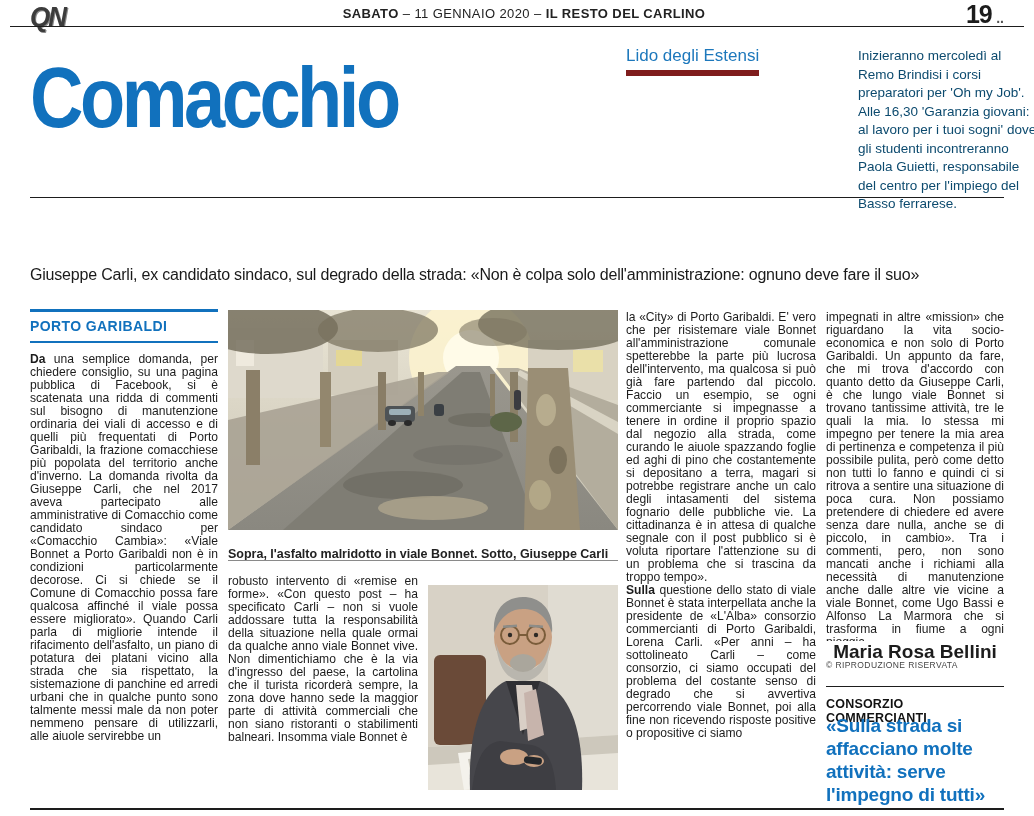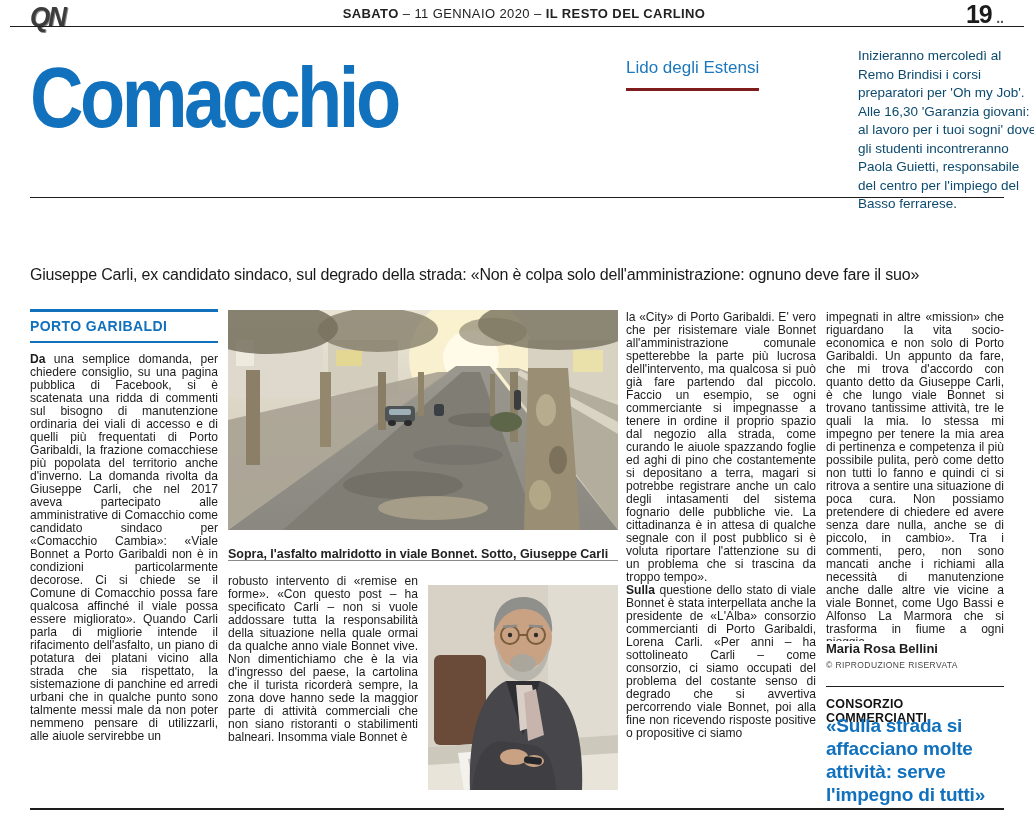--- a/index.html
+++ b/index.html
@@ -17,21 +17,21 @@
   .pagedots { font-size:14px; color:#555; font-weight:700; }
   .hr { background:#1d1d1d; }
 
   
   .section-title { color:#1171bd; font-weight:900; font-size:86px; letter-spacing:-4px;
     white-space:nowrap; }
   .squeeze { display:inline-block; transform:scaleX(.86); transform-origin:left center; }
 
   
   .brief-kicker { color:#1d78bc; font-size:17px; font-weight:500; display:inline-block;
-    border-bottom:3px solid #7f1d1d; padding-bottom:10px;margin-top:12px; }
+    border-bottom:6px solid #7f1d1d; padding-bottom:4px; }
   .brief-head { font-weight:800; font-size:21px; line-height:25px; letter-spacing:-.4px;
     white-space:pre-line; color:#111; }
   .brief-body { font-size:13.5px; line-height:18.5px; color:#0c4a6e;margin-left:32px; }
 
   
   .headline { font-weight:900; font-size:47px; letter-spacing:-1.5px; white-space:nowrap; color:#0d0d0d; }
   .hl-squeeze { display:inline-block; transform:scaleX(.94); transform-origin:left center; }
   .subhead { font-size:16px; letter-spacing:-.2px; color:#1a1a1a; white-space:nowrap; }
 
   
@@ -40,21 +40,21 @@
   .kicker { color:#1171bd; font-weight:800; font-size:14px; letter-spacing:.4px; }
 
   
   .bodycol { font-size:12.1px; line-height:13px; text-align:justify; hyphens:auto;
     -webkit-hyphens:auto; overflow:hidden; color:#1c1c1c; }
   .lead { font-weight:800; }
 
   .caption { font-size:12.5px; font-weight:600; color:#222; }
   .cap-rule { background:#8a8a8a; height:1px; }
 
-  .byline { font-weight:800; font-size:13px; text-align:left; }
+  .byline { font-weight:800; font-size:19px; text-align:center; }
   .copyright { font-size:8.5px; letter-spacing:.4px; color:#444; }
 
   .qbox-kicker { font-weight:800; font-size:12.5px; letter-spacing:.2px; color:#111; }
   .quote { color:#1171bd; font-weight:800; font-size:19px; line-height:23px;
     letter-spacing:-.2px; white-space:pre-line; }
 
   .photo-frame { overflow:hidden; background:#cfcabb; }
   svg { display:block; }
 </style>
 </head>

